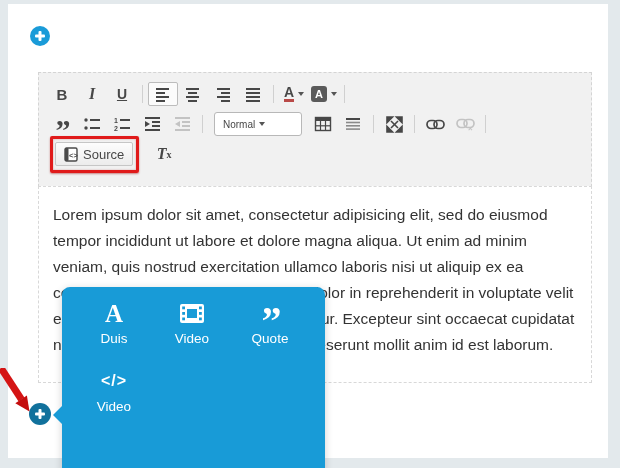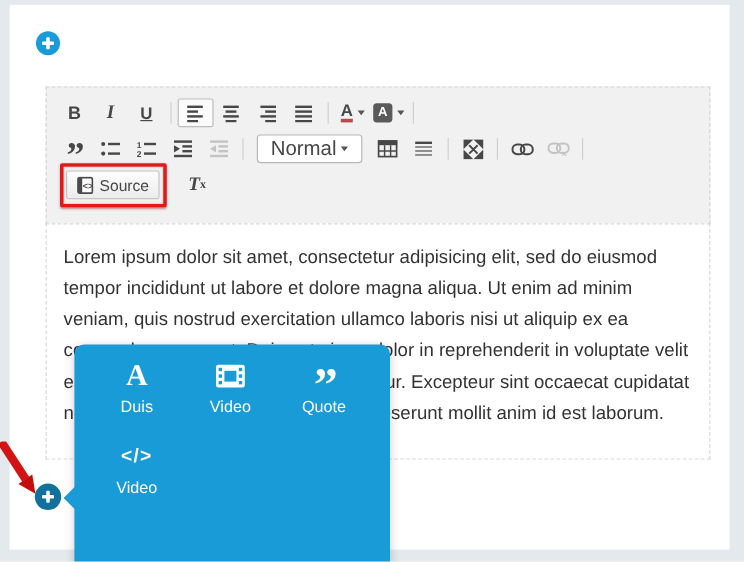--- a/index.html
+++ b/index.html
@@ -54,22 +54,22 @@
     width:16px; height:16px; border-radius:3px; display:flex; align-items:center; justify-content:center;
   }
   .caret {
     width:0; height:0; margin-left:4px;
     border-left:3.5px solid transparent; border-right:3.5px solid transparent;
     border-top:4px solid #555;
   }
   .dropdown {
     width:88px; height:24px; margin:0 6px; background:#fff;
     border:1px solid #b8b8b8; border-radius:3px;
-    display:flex; align-items:center; justify-content:center;
-    padding:0 8px; font-size:17px; color:#474747; cursor:pointer;
+    display:flex; align-items:center; justify-content:flex-start;
+    padding:0 8px; font-size:10px; color:#474747; cursor:pointer;
   }
   .src-wrap { position:relative; margin-left:8px; }
   .src-btn {
     display:flex; align-items:center; gap:5px; height:24px; padding:0 8px;
     background:linear-gradient(#fdfdfd,#ececec); border:1px solid #c6c6c6; border-radius:2px;
     font-size:13px; color:#474747; cursor:pointer;
   }
   .annotation-box {
     position:absolute; left:-5px; top:-6px; right:-6px; bottom:-7px;
     border:3px solid var(--annotation-red,#e01a1a); border-radius:2px;

